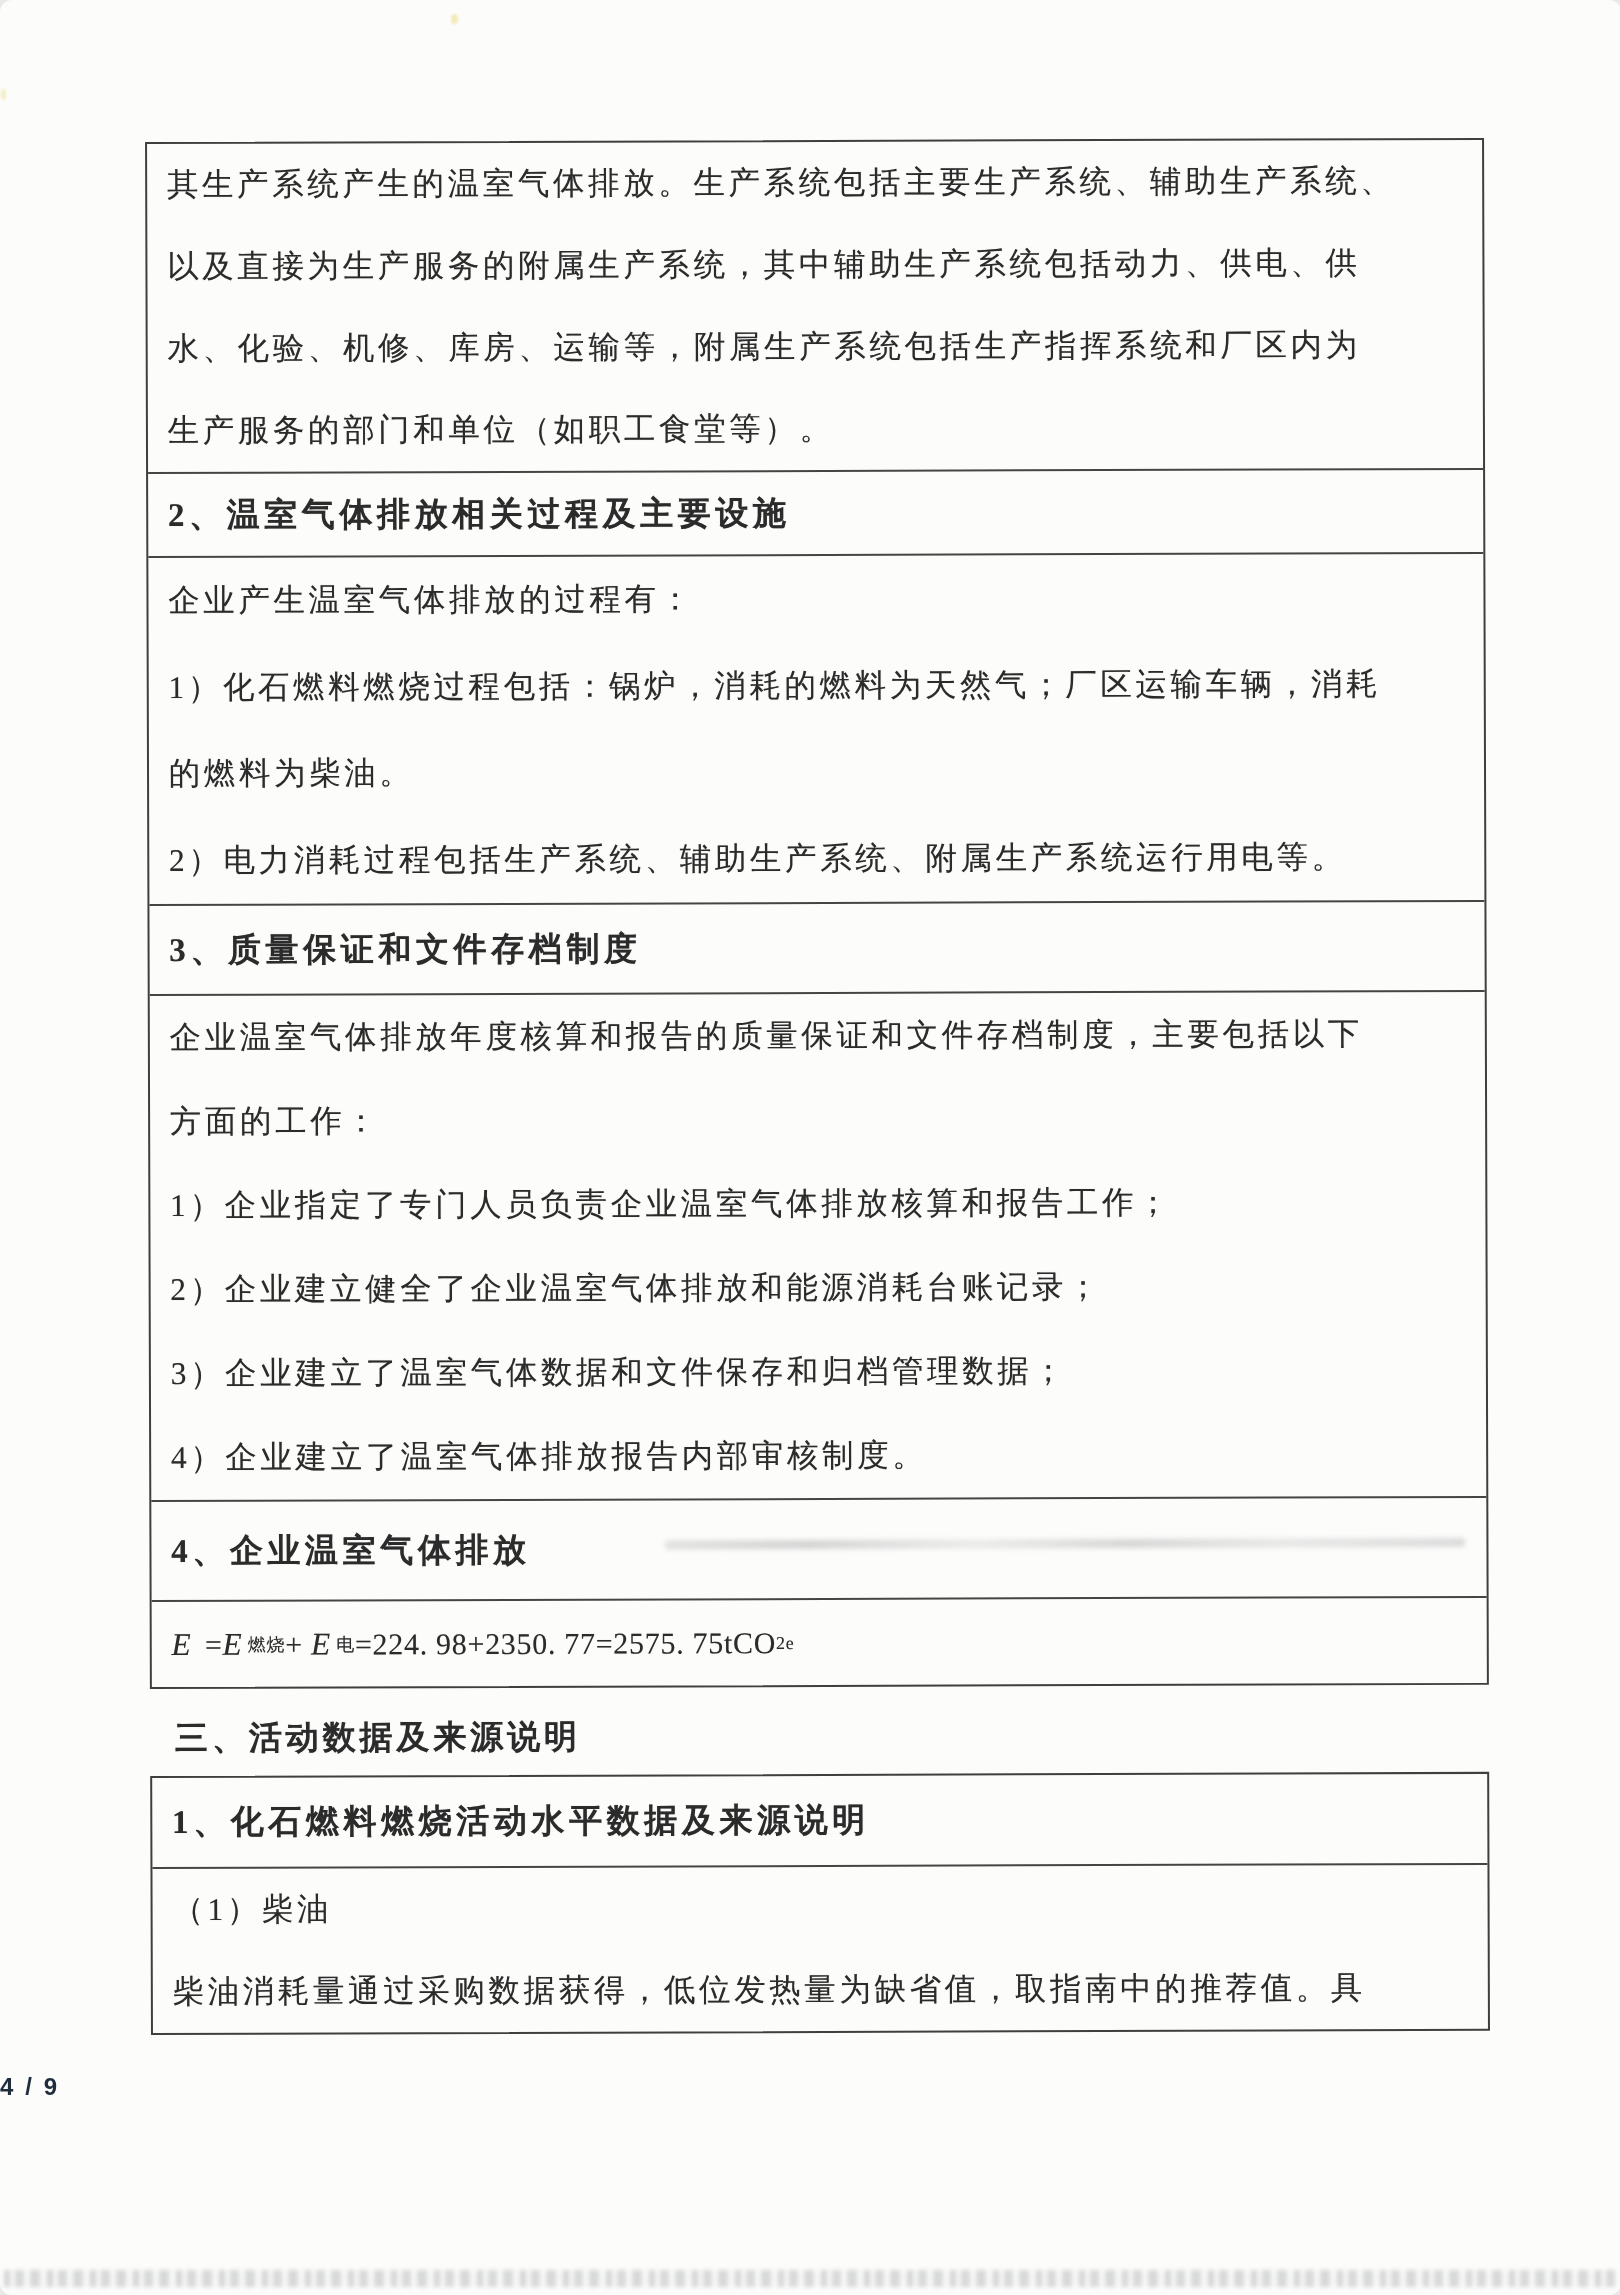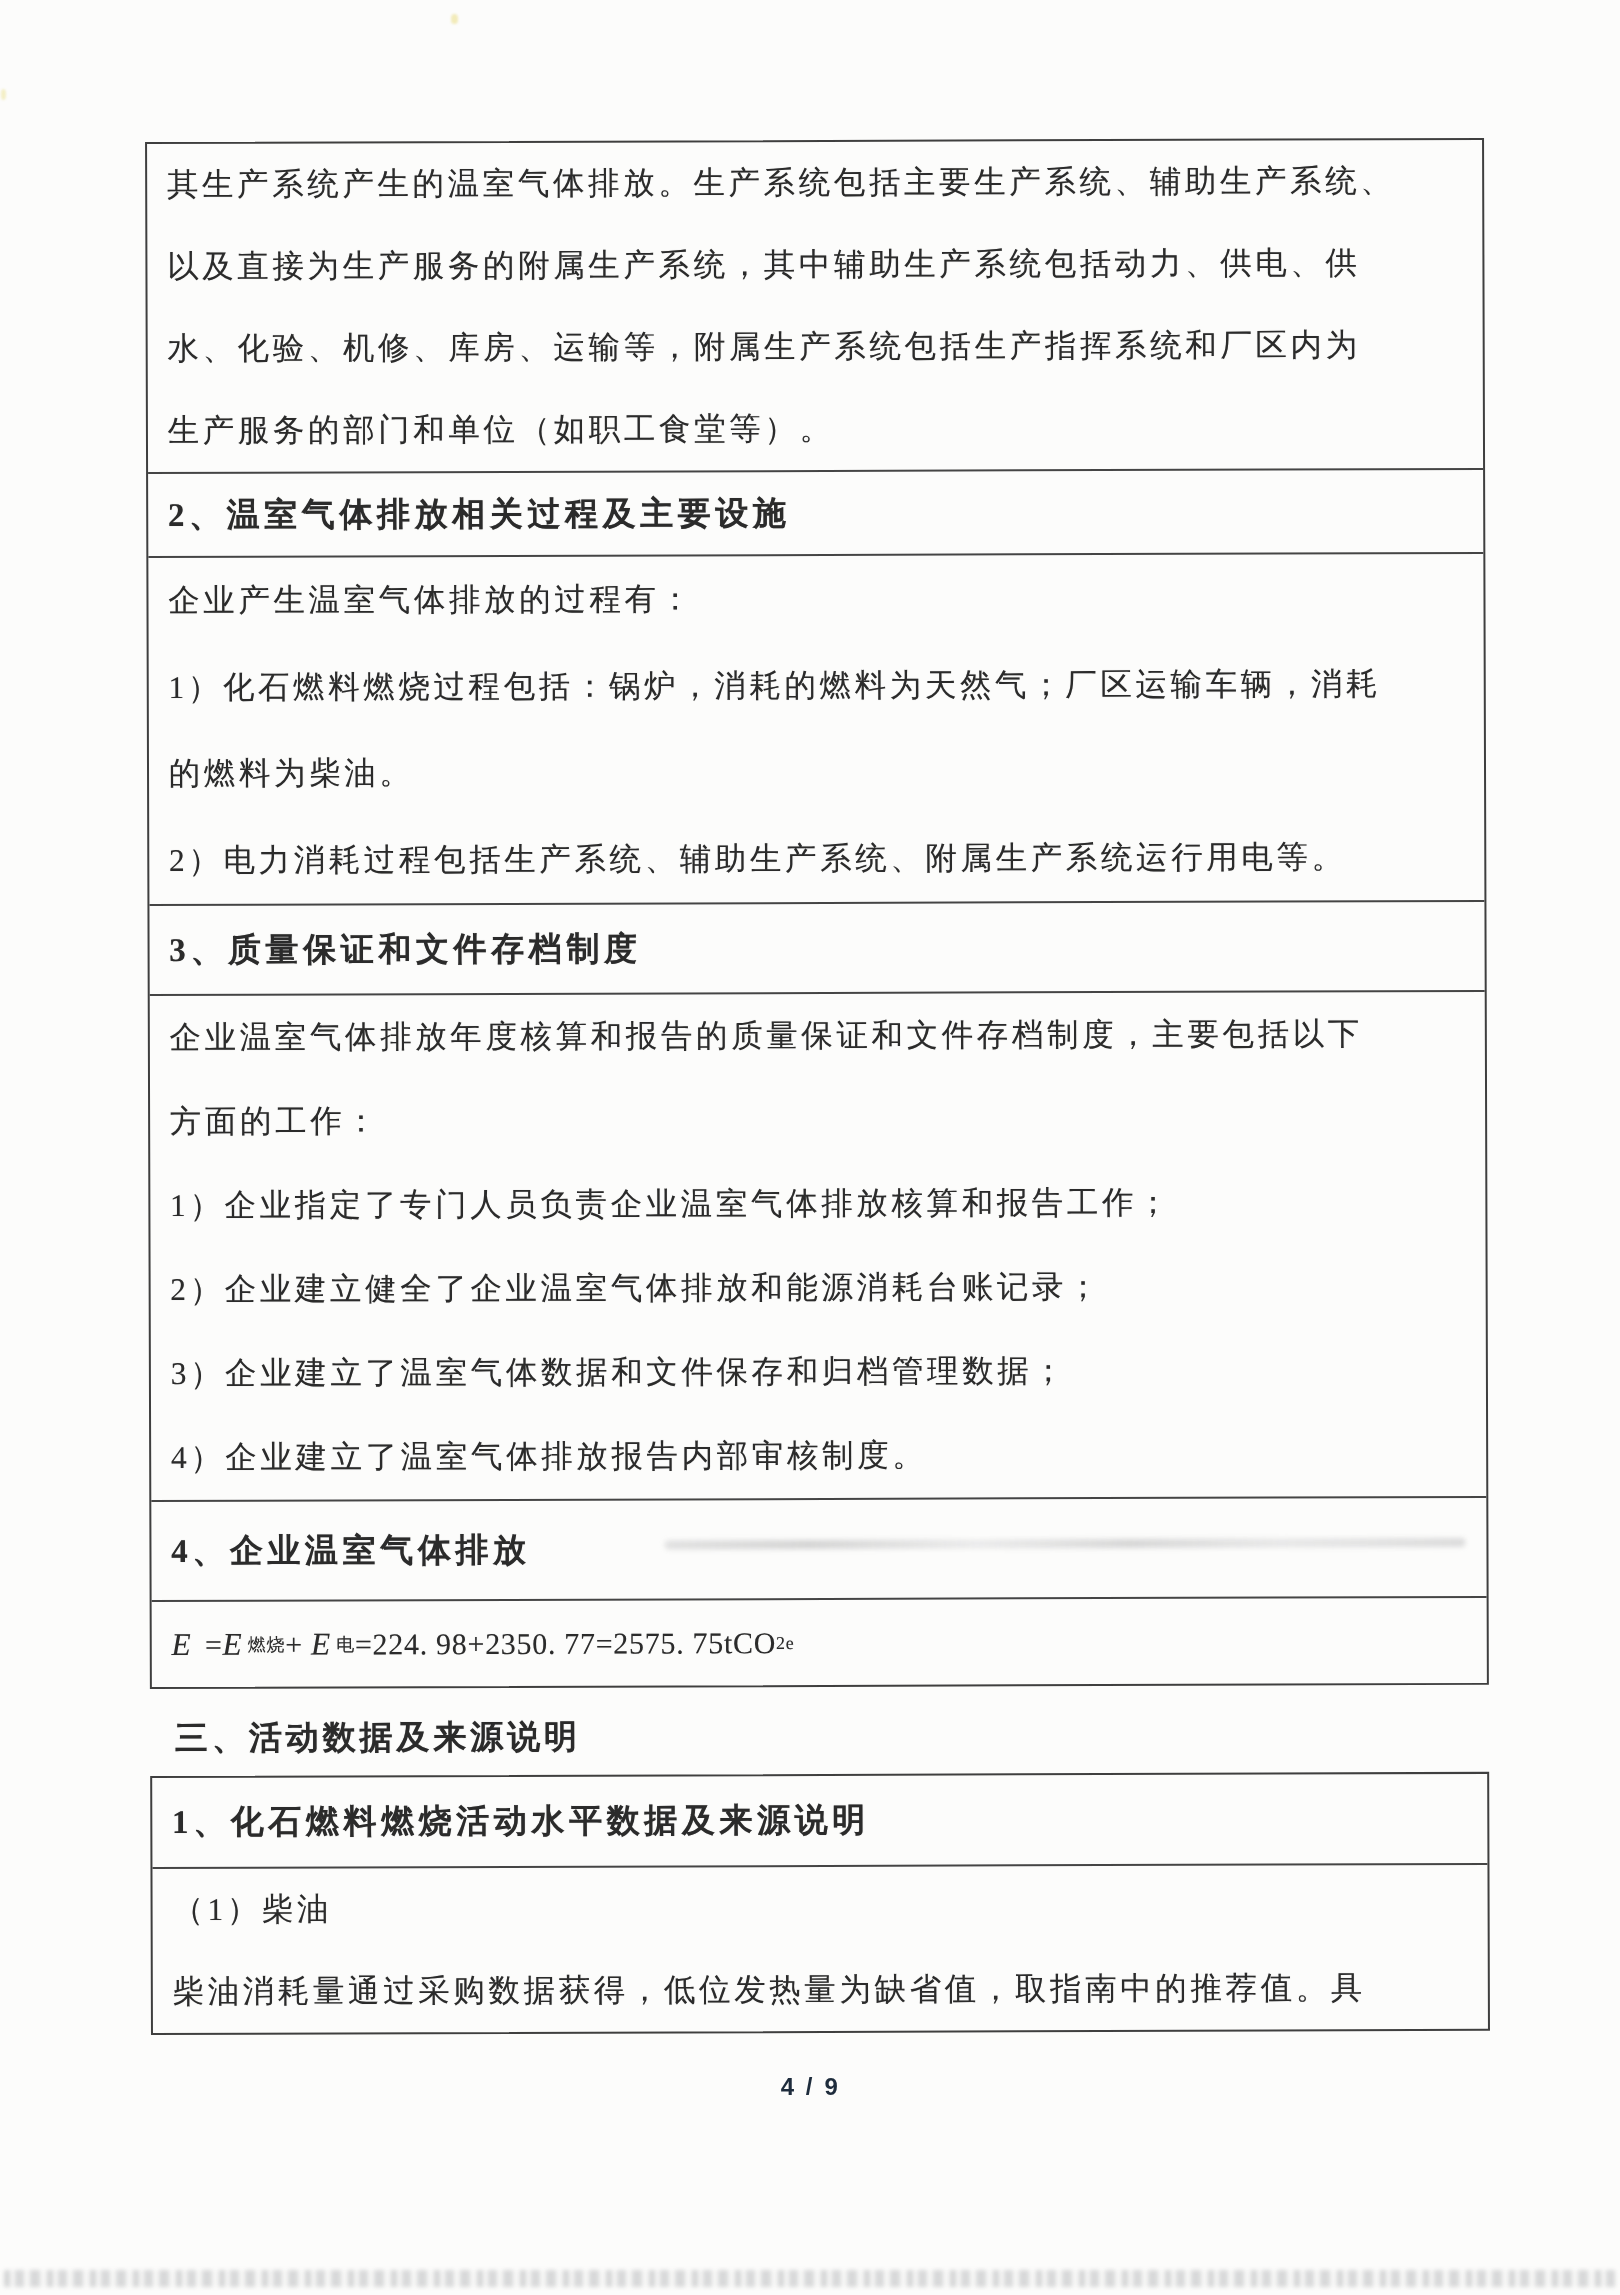--- a/index.html
+++ b/index.html
@@ -9,20 +9,21 @@
   }
   .page {
     position: relative;
     width: 1621px;
     height: 2295px;
     margin: 0 auto;
     background: #fcfcfb;
     overflow: hidden;
     font-family: "Liberation Serif", "DejaVu Serif", serif;
     color: #2b2b2b;
+    border-radius: 12px;
   }
   
   .scan-block {
     position: absolute;
     left: 0; top: 0; right: 0; bottom: 0;
     transform: rotate(-0.18deg);
     transform-origin: 810px 1083px;
   }
   .tbl {
     position: absolute;
@@ -104,21 +105,20 @@
     font-weight: bold;
     letter-spacing: 3.9px;
     white-space: nowrap;
     text-shadow: 0 0 0.7px rgba(30,30,30,0.45);
   }
   .page-footer {
     position: absolute;
     left: 0;
     top: 2073px;
     width: 100%;
-    text-align: center;
     font-family: "Liberation Sans", "DejaVu Sans", sans-serif;
     font-weight: bold;
     font-size: 24px;
     letter-spacing: 2.6px;
     color: #1e2c3c;
   }
   
   .streak {
     position: absolute;
     left: 663px;

